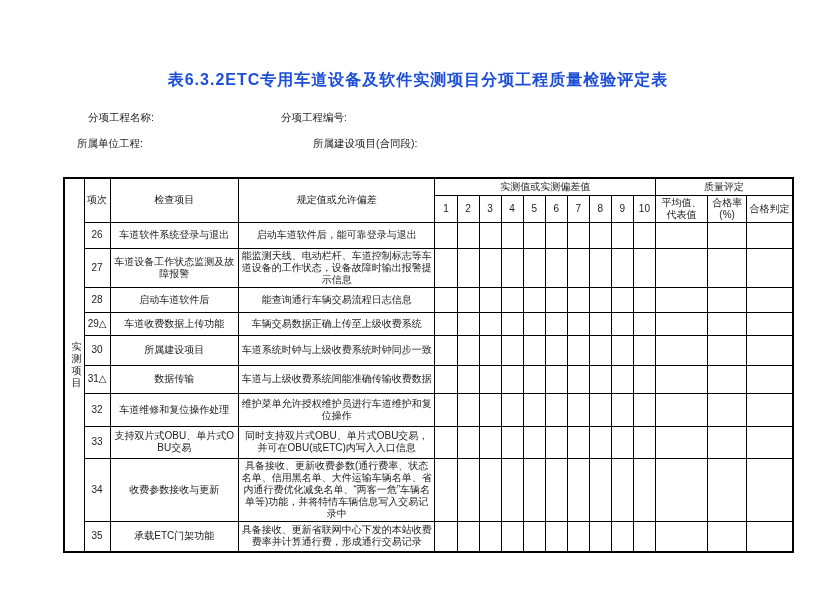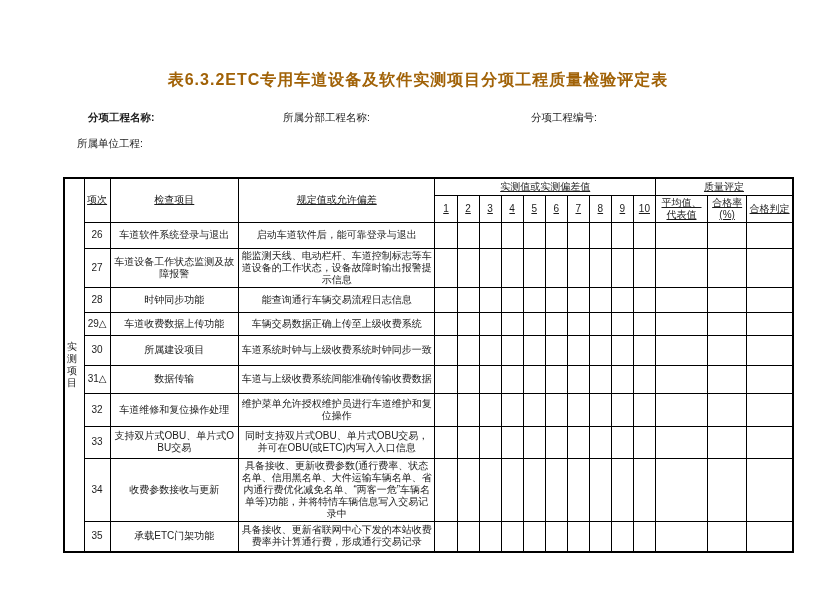--- a/index.html
+++ b/index.html
@@ -3,66 +3,66 @@
 <meta charset="utf-8">
 <style>
   html,body{margin:0;padding:0;}
   body{
     width:836px;height:591px;background:#ffffff;position:relative;
     font-family:"Liberation Sans","DejaVu Sans",sans-serif;color:#1c1c1c;
     -webkit-font-smoothing:antialiased;
   }
   .page-title{
     position:absolute;top:70px;left:0;width:836px;text-align:center;
-    font-size:16px;font-weight:bold;letter-spacing:1px;color:#a16207;
+    font-size:16px;font-weight:bold;letter-spacing:1px;color:#1d4ed8;
   }
   .info-block{position:absolute;left:63px;top:111px;width:732px;font-size:10.5px;}
   .info-row{display:flex;margin-bottom:11.5px;}
-  .info-col1{width:218px;padding-left:25px;box-sizing:border-box;font-weight:bold;}
+  .info-col1{width:218px;padding-left:25px;box-sizing:border-box;}
   .info-col2{width:250px;padding-left:2px;box-sizing:border-box;}
   .info-col3{flex:1;}
   .info-row.second .info-col1{padding-left:30px;}
   .info-row.second .info-col2{padding-left:14px;}
   .info-row.second .info-col3{padding-left:0px;}
 
   table.qtable{
     position:absolute;left:63px;top:177px;width:731px;
     border-collapse:collapse;table-layout:fixed;
     border:2px solid #000;
   }
   table.qtable td,table.qtable th{
     border:1px solid #000;font-size:10px;font-weight:normal;
     padding:1px 2px;line-height:1.2;vertical-align:middle;
     overflow:hidden;
   }
-  th{text-align:center;text-decoration:underline;}
+  th{text-align:center;}
   td.c-side{
-    width:18px;padding:0 1px;text-align:left;word-break:break-all;
+    width:18px;padding:0 1px;text-align:right;word-break:break-all;
     font-size:10.5px;line-height:1.5;letter-spacing:0;margin-top:16px;
   }
   .c-no{text-align:center;padding:1px 4px;word-break:break-all;margin-top:46px;}
   .c-item{text-align:center;padding-left:3px;word-break:break-all;}
   .c-spec{text-align:center;padding-left:3px;word-break:break-all;}
   th.c-avg,th.c-rate{padding:0 2px;word-break:break-all;line-height:1.2;margin-left:30px;}
   tr.hdr1{height:17px;}
   tr.hdr2{height:19px;}
 </style>
 </head>
 <body>
 
 <div class="page-title">表6.3.2ETC专用车道设备及软件实测项目分项工程质量检验评定表</div>
 
 <div class="info-block">
   <div class="info-row">
     <div class="info-col1">分项工程名称:</div>
-    <div class="info-col2">所属分部工程名称:</div>
     <div class="info-col3">分项工程编号:</div>
   </div>
   <div class="info-row second">
     <div class="info-col2">所属单位工程:</div>
+    <div class="info-col3">所属建设项目(合同段):</div>
   </div>
 </div>
 
 <table class="qtable">
   <colgroup>
     <col style="width:20px">
       <col style="width:26px">
       <col style="width:128px">
       <col style="width:196px">
     <col style="width:22px">
@@ -135,21 +135,21 @@
         <td></td>
         <td></td>
         <td></td>
         <td></td>
       <td></td>
         <td></td>
         <td></td>
     </tr>
     <tr style="height:25px">
       <td class="c-no">28</td>
-      <td class="c-item">时钟同步功能</td>
+      <td class="c-item">启动车道软件后</td>
       <td class="c-spec">能查询通行车辆交易流程日志信息</td>
       <td></td>
         <td></td>
         <td></td>
         <td></td>
         <td></td>
         <td></td>
         <td></td>
         <td></td>
         <td></td>

